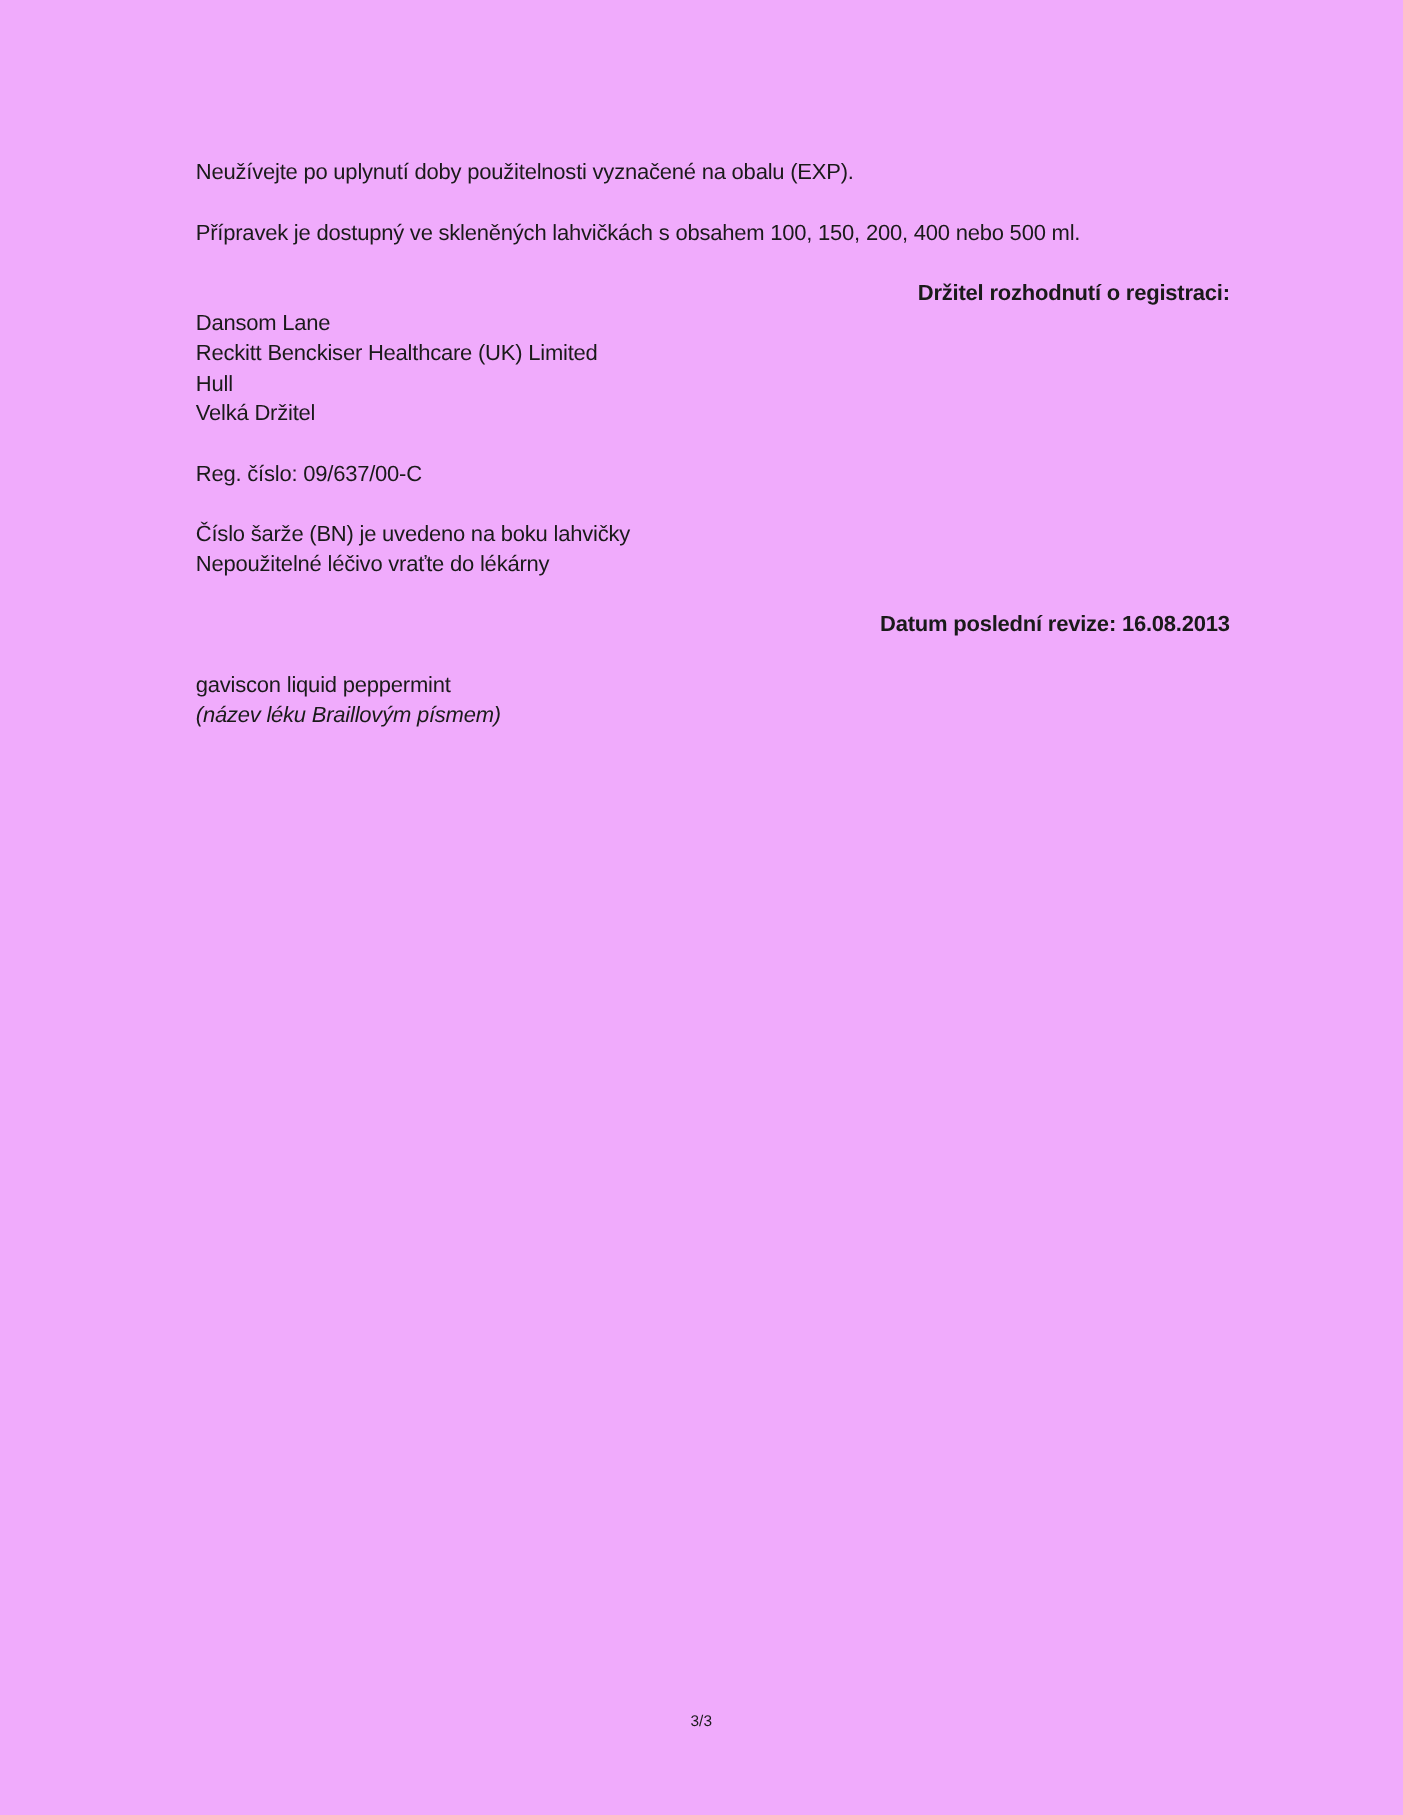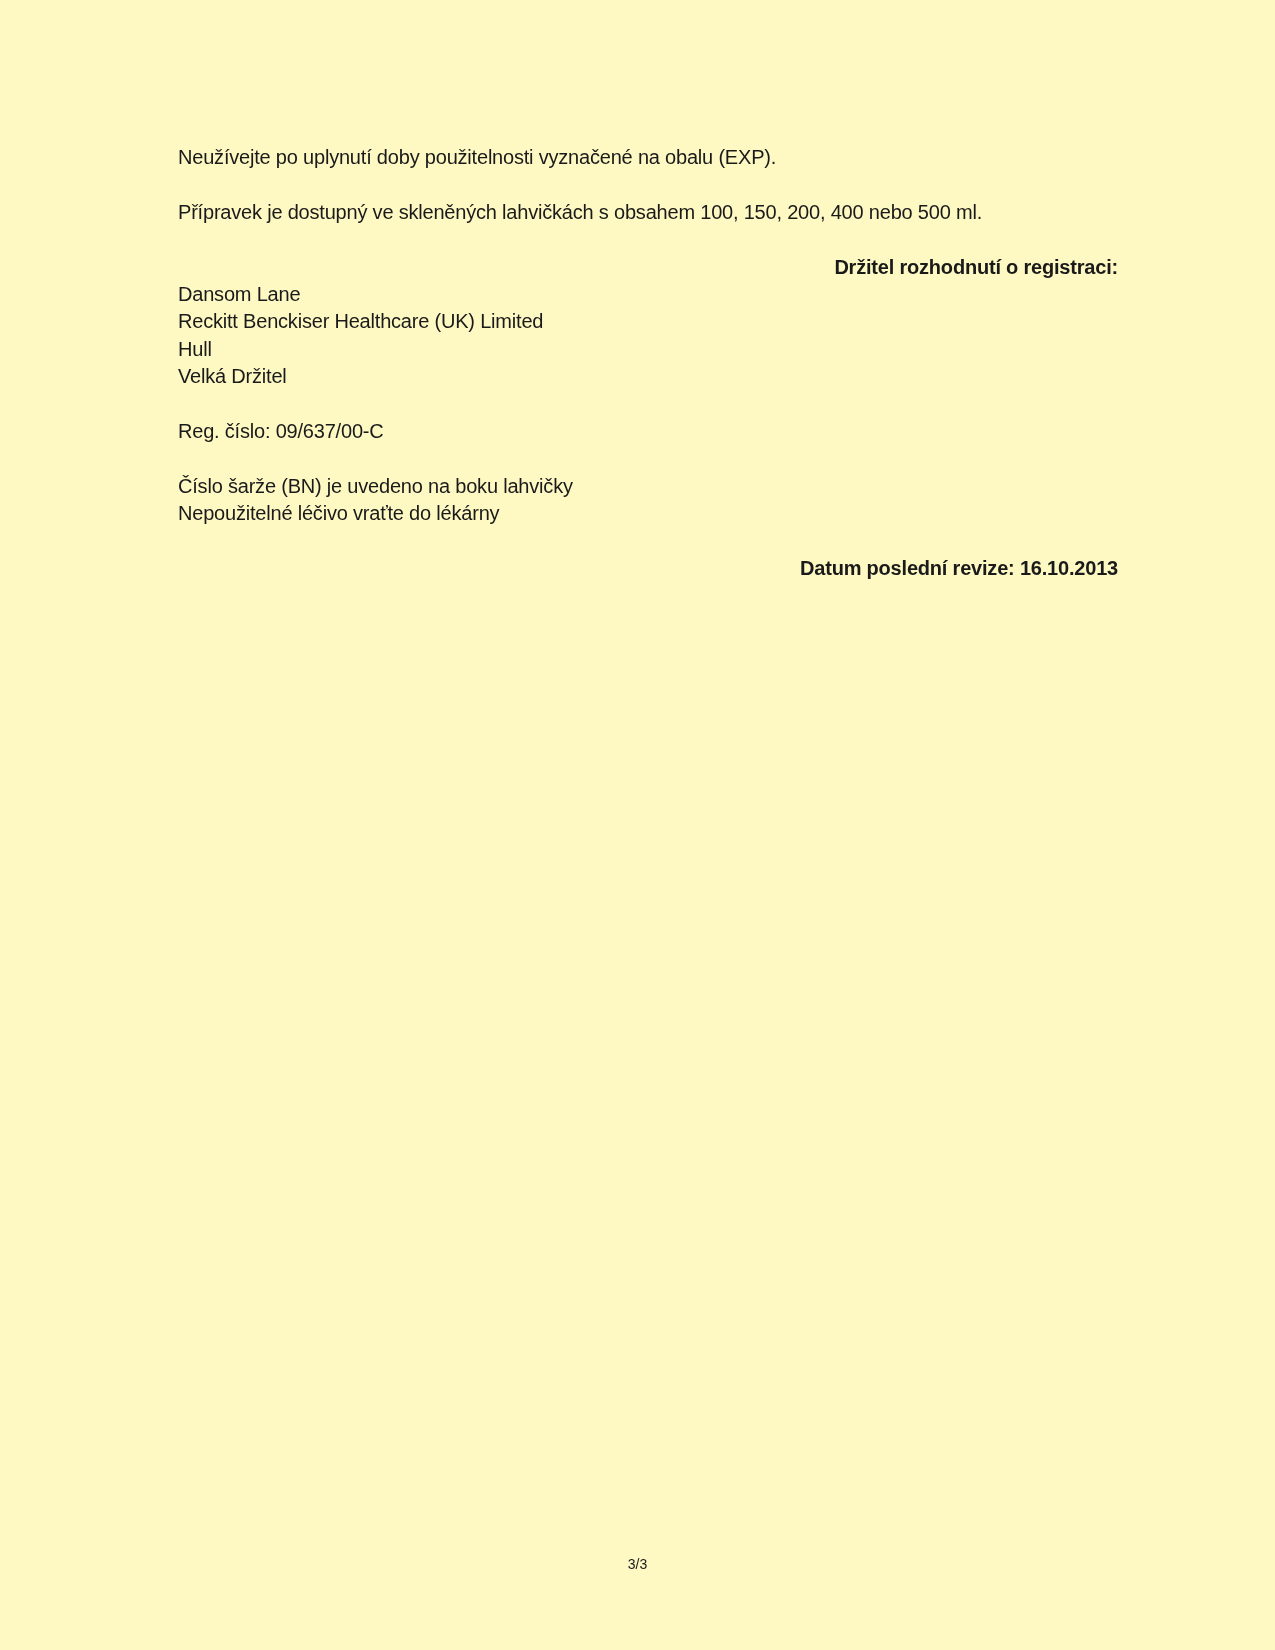--- a/index.html
+++ b/index.html
@@ -4,21 +4,21 @@
 <style>
   html, body {
     margin: 0;
     padding: 0;
     background: #ffffff;
   }
   .page {
     position: relative;
     width: 1275px;
     height: 1650px;
-    background: #fef9c3;
+    background: #f0abfc;
     font-family: "Liberation Sans", "DejaVu Sans", sans-serif;
     color: #1a1a1a;
     overflow: hidden;
   }
   .content {
     position: absolute;
     left: 178px;
     top: 144px;
     width: 940px;
     font-size: 20px;
@@ -76,23 +76,27 @@
     <p class="para">
       <span class="line">Reg. číslo: 09/637/00-C</span>
     </p>
 
     <p class="para">
       <span class="line">Číslo šarže (BN) je uvedeno na boku lahvičky</span>
       <span class="line">Nepoužitelné léčivo vraťte do lékárny</span>
     </p>
 
     <p class="para">
-      <span class="line bold">Datum poslední revize: 16.10.2013</span>
+      <span class="line bold">Datum poslední revize: 16.08.2013</span>
     </p>
 
+    <p class="para">
+      <span class="line">gaviscon liquid peppermint</span>
+      <span class="line italic">(název léku Braillovým písmem)</span>
+    </p>
 
   </div>
 
   <div class="footer">
     <span>3/3</span>
   </div>
 
 </div>
 
 </body></html>

